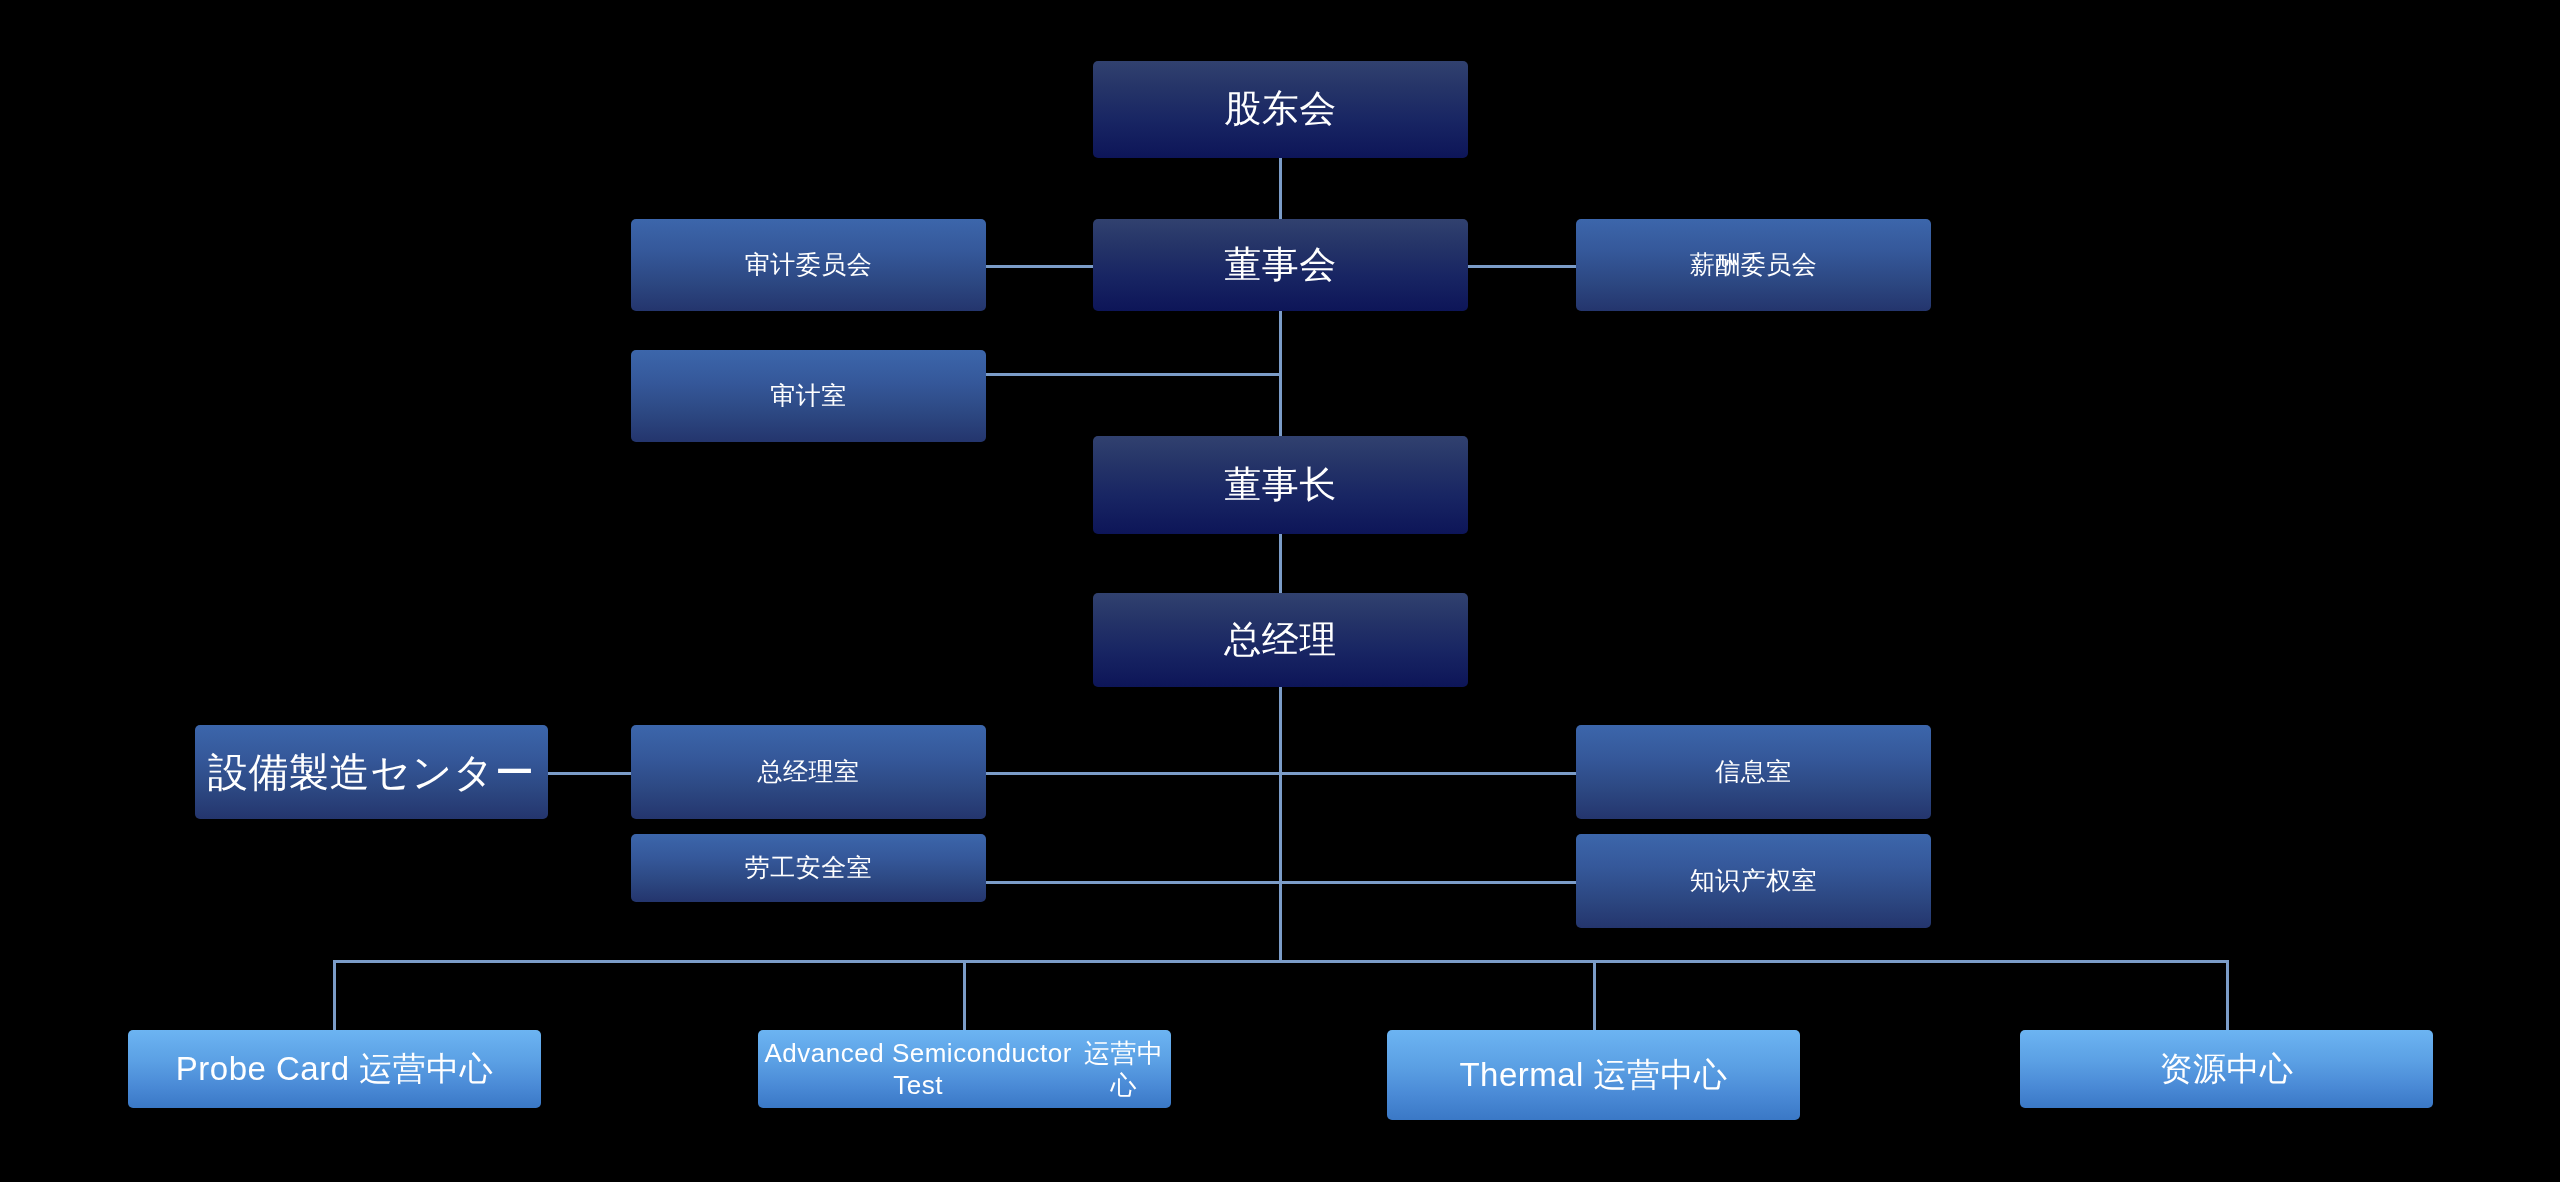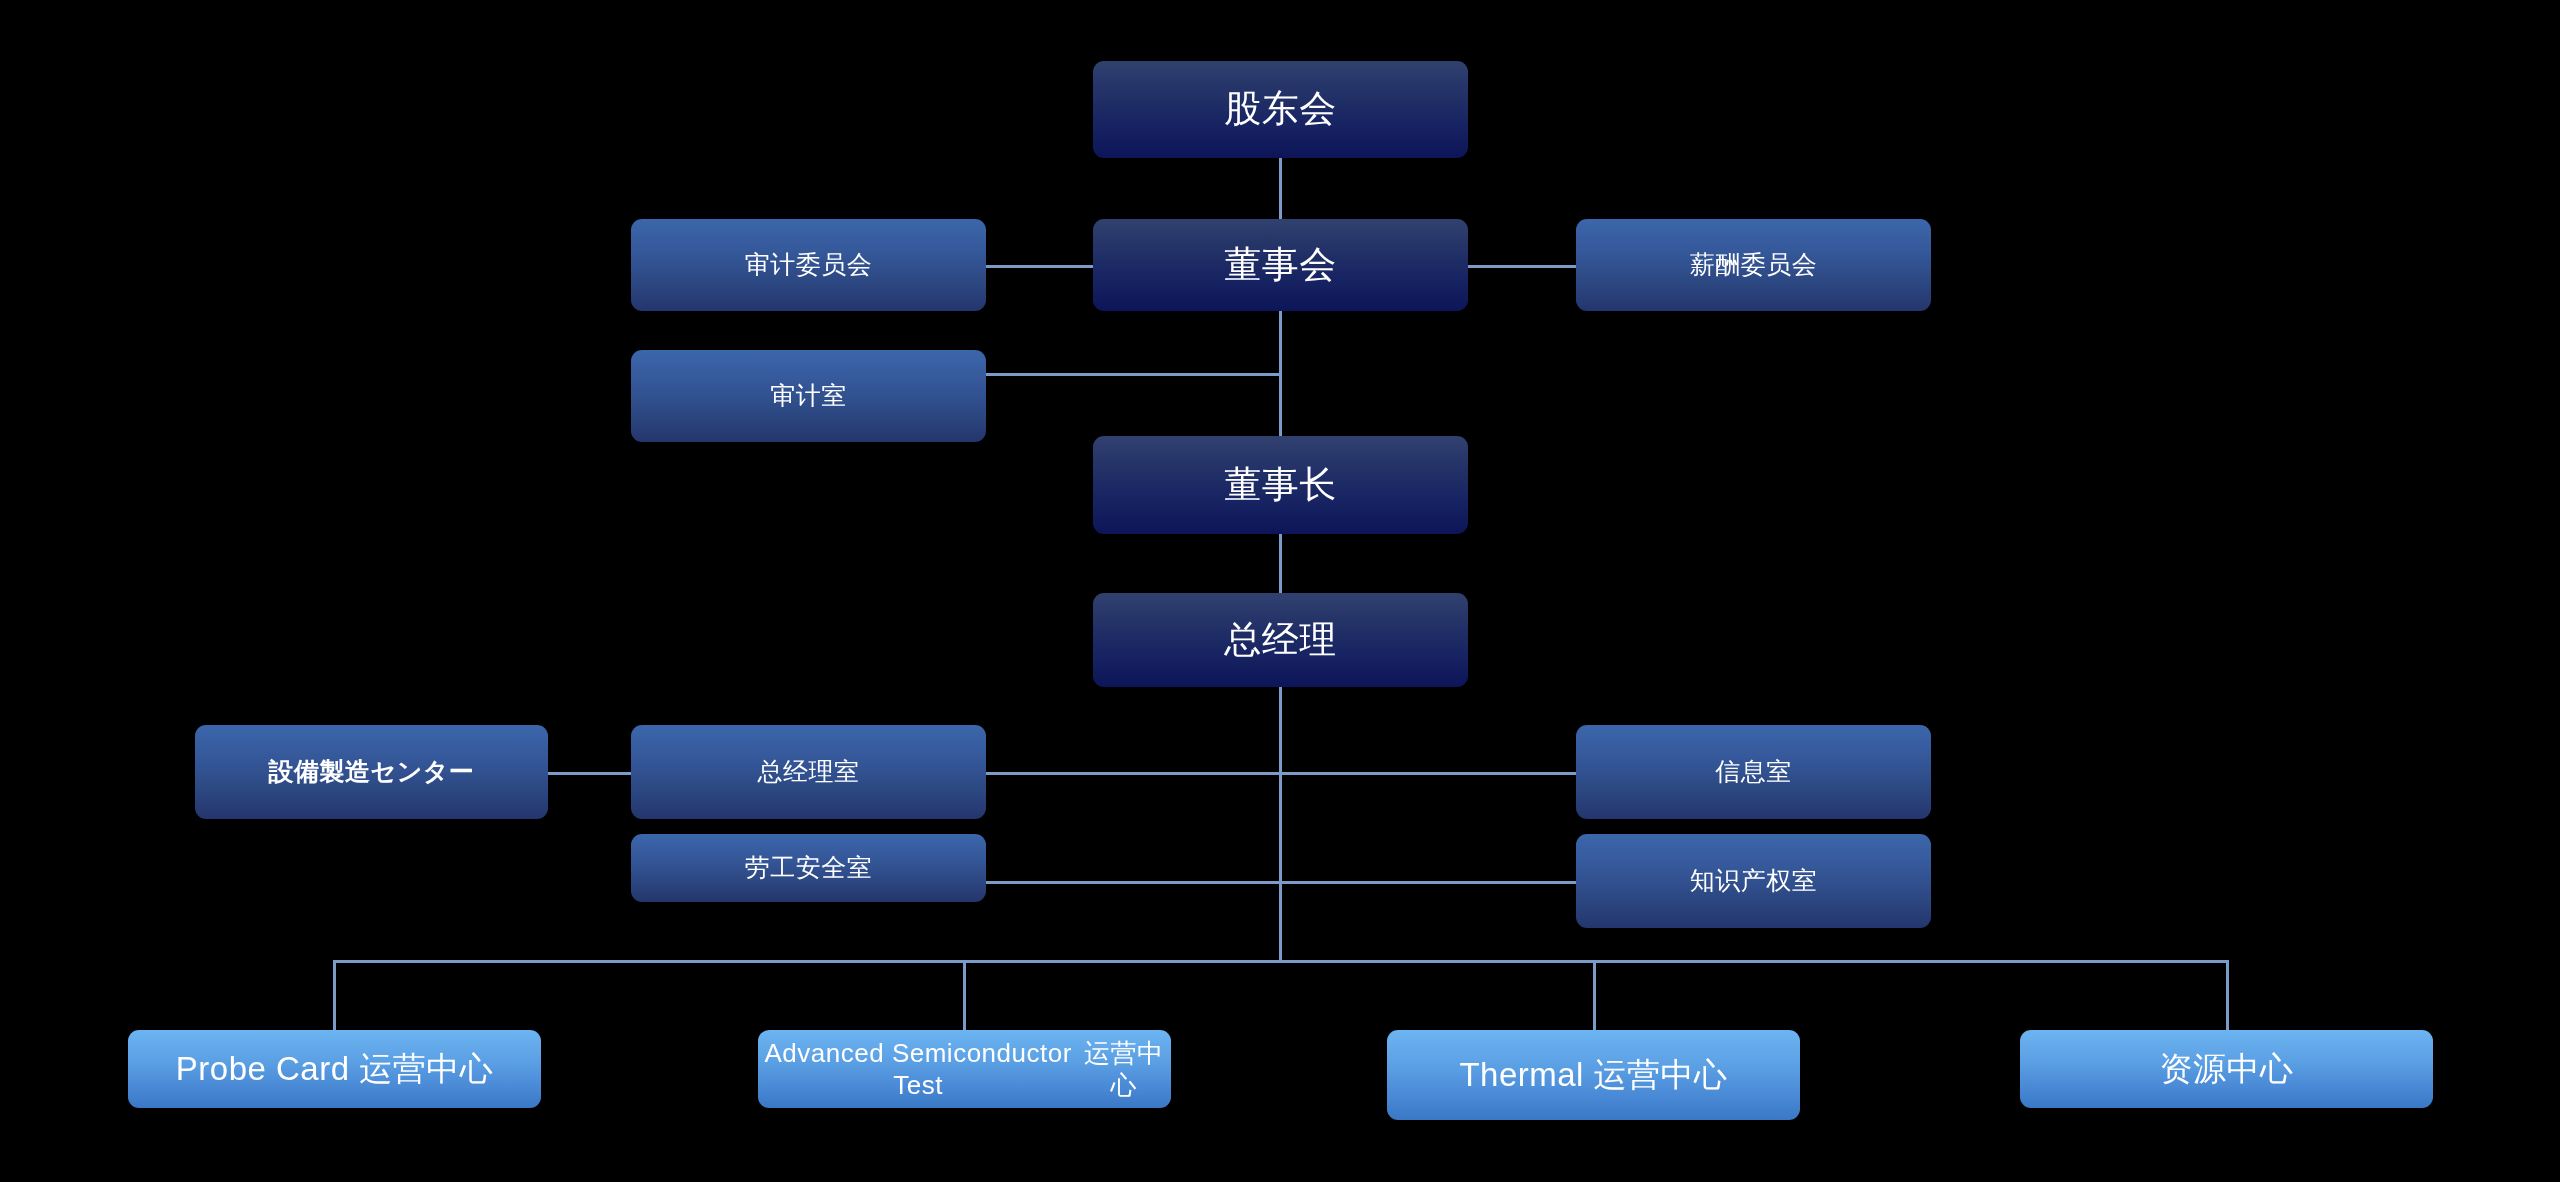--- a/index.html
+++ b/index.html
@@ -23,21 +23,21 @@
   .conn {
     position: absolute;
     background: #7b9cc8;
   }
   .conn-v { width: 3px; }
   .conn-h { height: 3px; }
 
   
   .node {
     position: absolute;
-    border-radius: 11px;
+    border-radius: 5px;
     display: flex;
     align-items: center;
     justify-content: center;
     text-align: center;
     color: #ffffff;
     box-sizing: border-box;
     padding: 4px 1px;
     line-height: 1.25;
     letter-spacing: 0.5px;
     white-space: pre-line;
@@ -100,21 +100,21 @@
   <div class="node tone-navy" style="left:1093px; top:219px; width:375px; height:92px;">董事会</div>
 
   <div class="node tone-steel" style="left:1576px; top:219px; width:355px; height:92px;">薪酬委员会</div>
 
   <div class="node tone-steel" style="left:631px; top:329px; width:355px; height:92px;margin-top:21px;">审计室</div>
 
   <div class="node tone-navy" style="left:1093px; top:436px; width:375px; height:98px;text-align:center;">董事长</div>
 
   <div class="node tone-navy" style="left:1093px; top:593px; width:375px; height:94px;">总经理</div>
 
-  <div class="node tone-steel" style="left:195px; top:725px; width:353px; height:94px; font-size:25px;font-weight:bold;">設備製造センター</div>
+  <div class="node tone-steel" style="left:195px; top:725px; width:353px; height:94px; font-size:40px;">設備製造センター</div>
 
   <div class="node tone-steel" style="left:631px; top:725px; width:355px; height:94px;">总经理室</div>
 
   <div class="node tone-steel" style="left:1576px; top:725px; width:355px; height:94px;">信息室</div>
 
   <div class="node tone-steel" style="left:631px; top:834px; width:355px; height:68px;">劳工安全室</div>
 
   <div class="node tone-steel" style="left:1576px; top:834px; width:355px; height:94px;">知识产权室</div>
 
   <div class="node tone-sky" style="left:128px; top:1030px; width:413px; height:78px;">Probe Card 运营中心</div>

